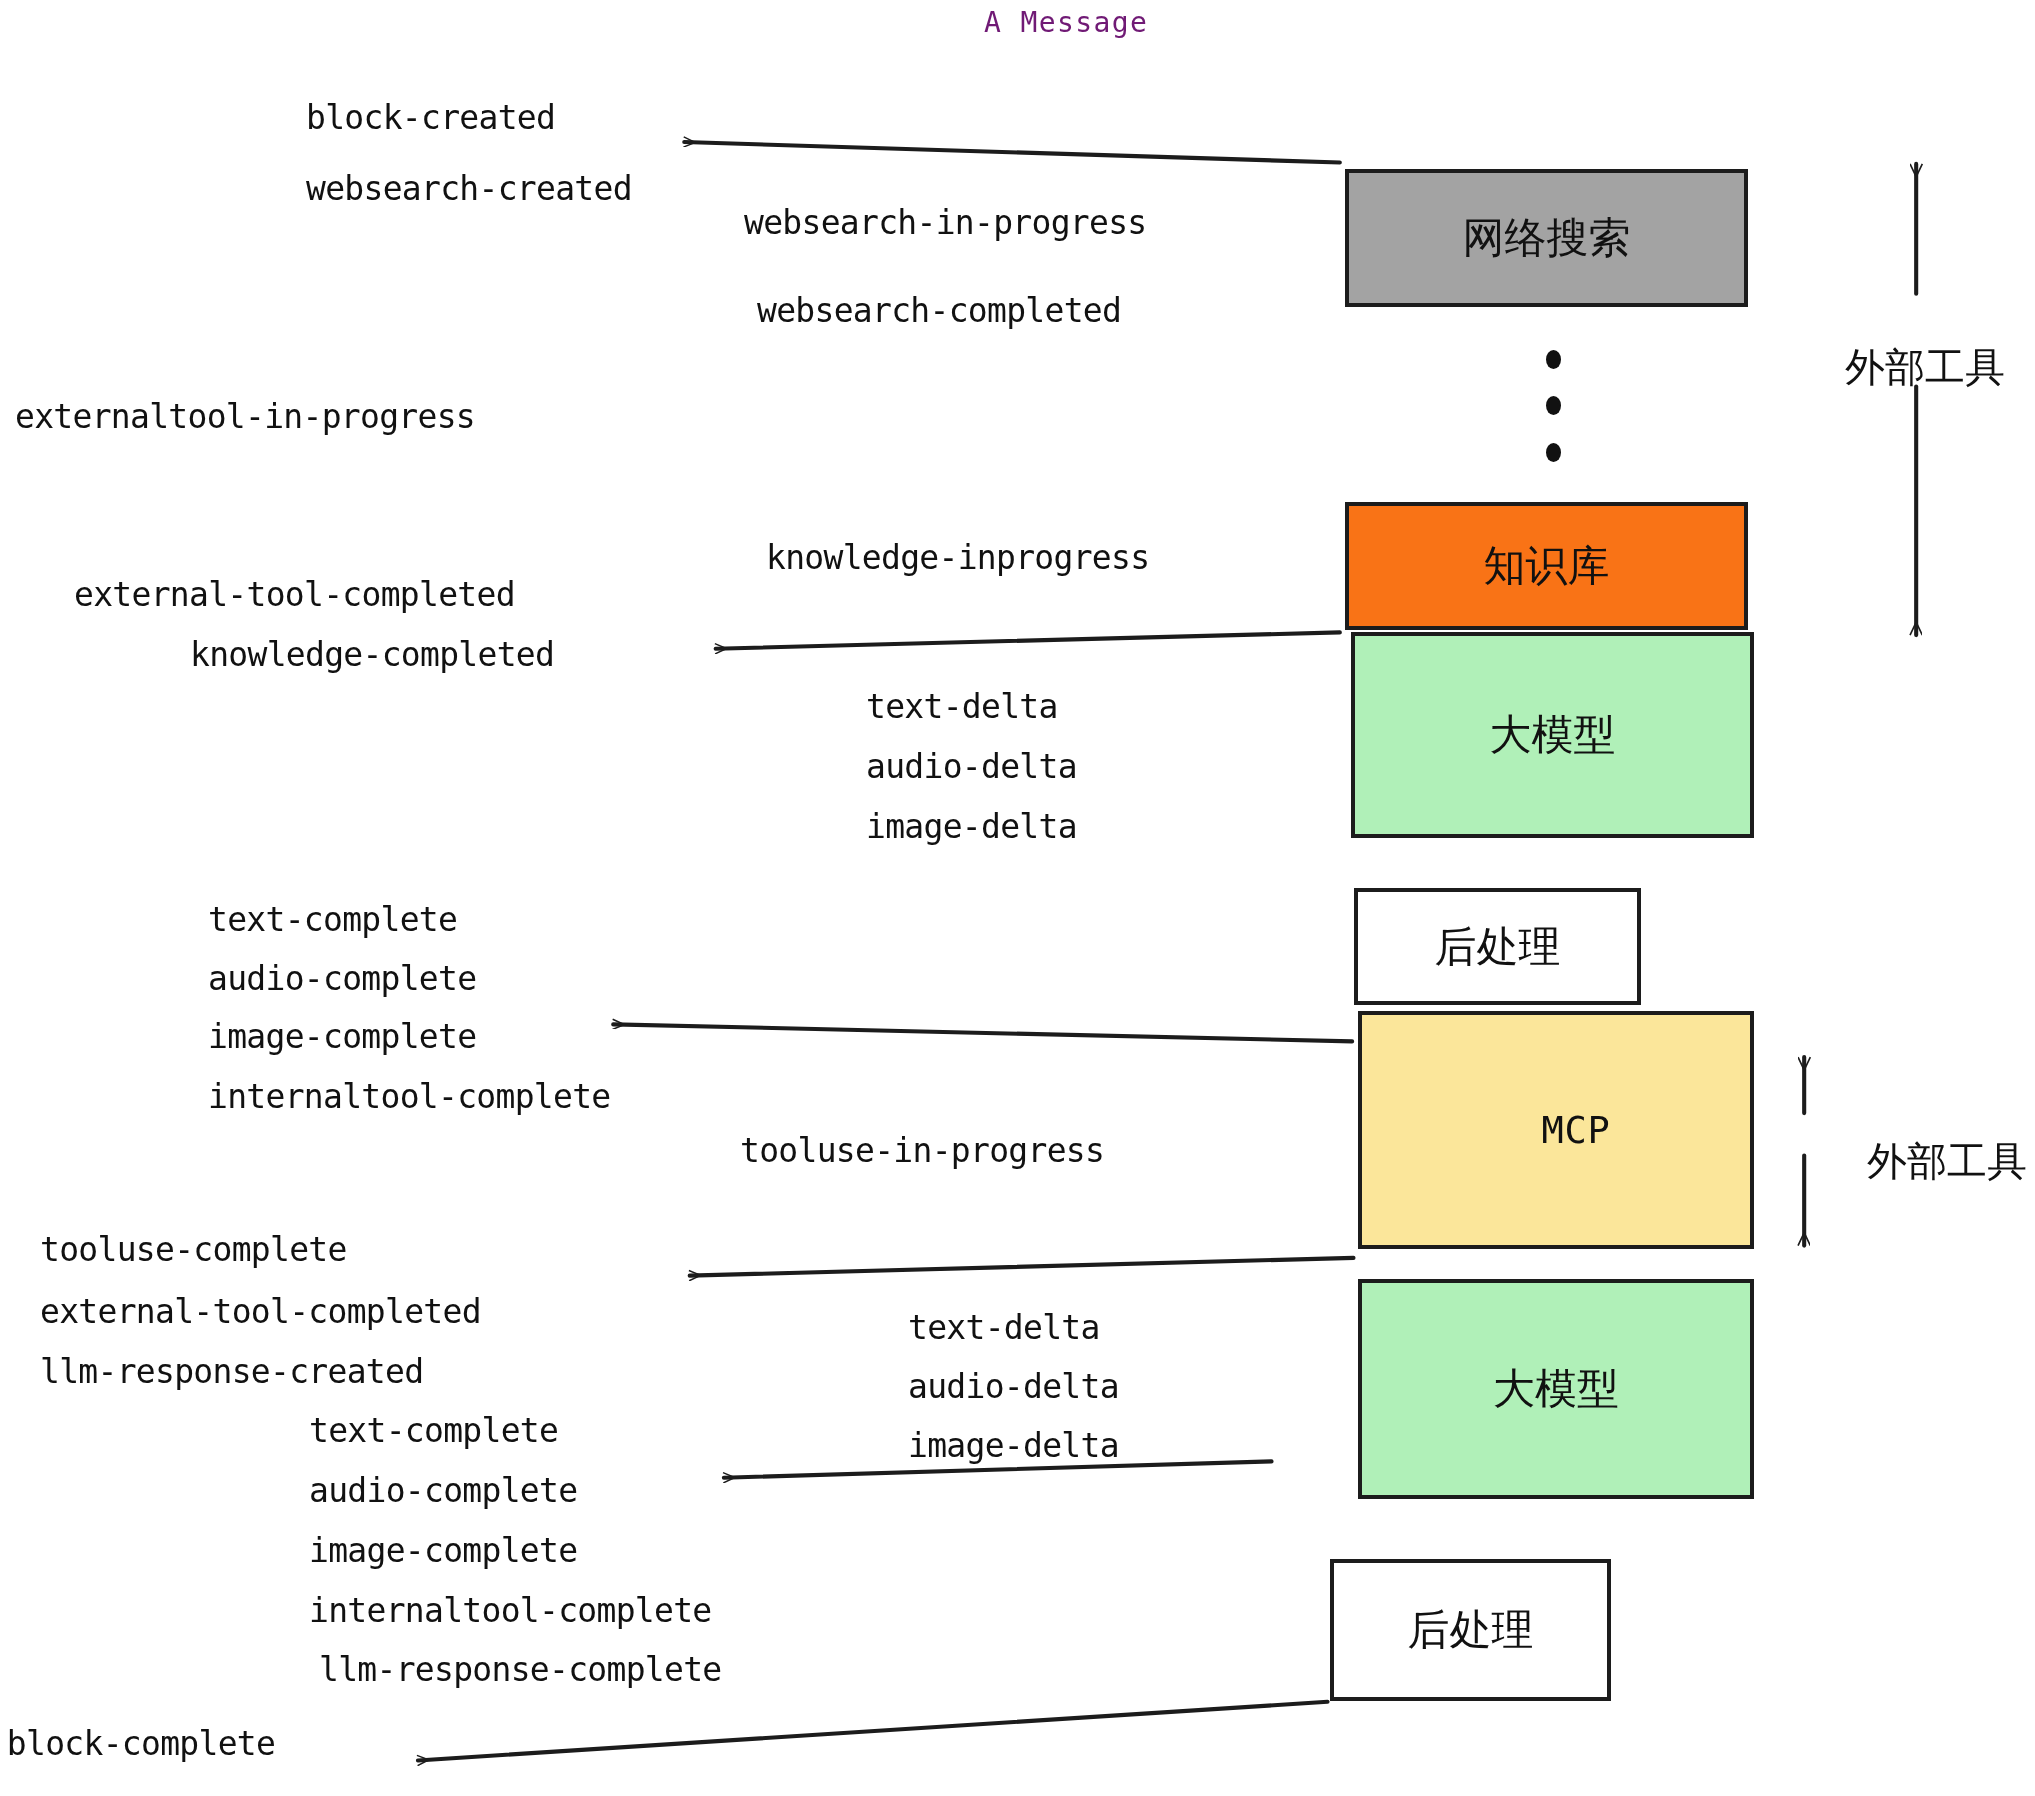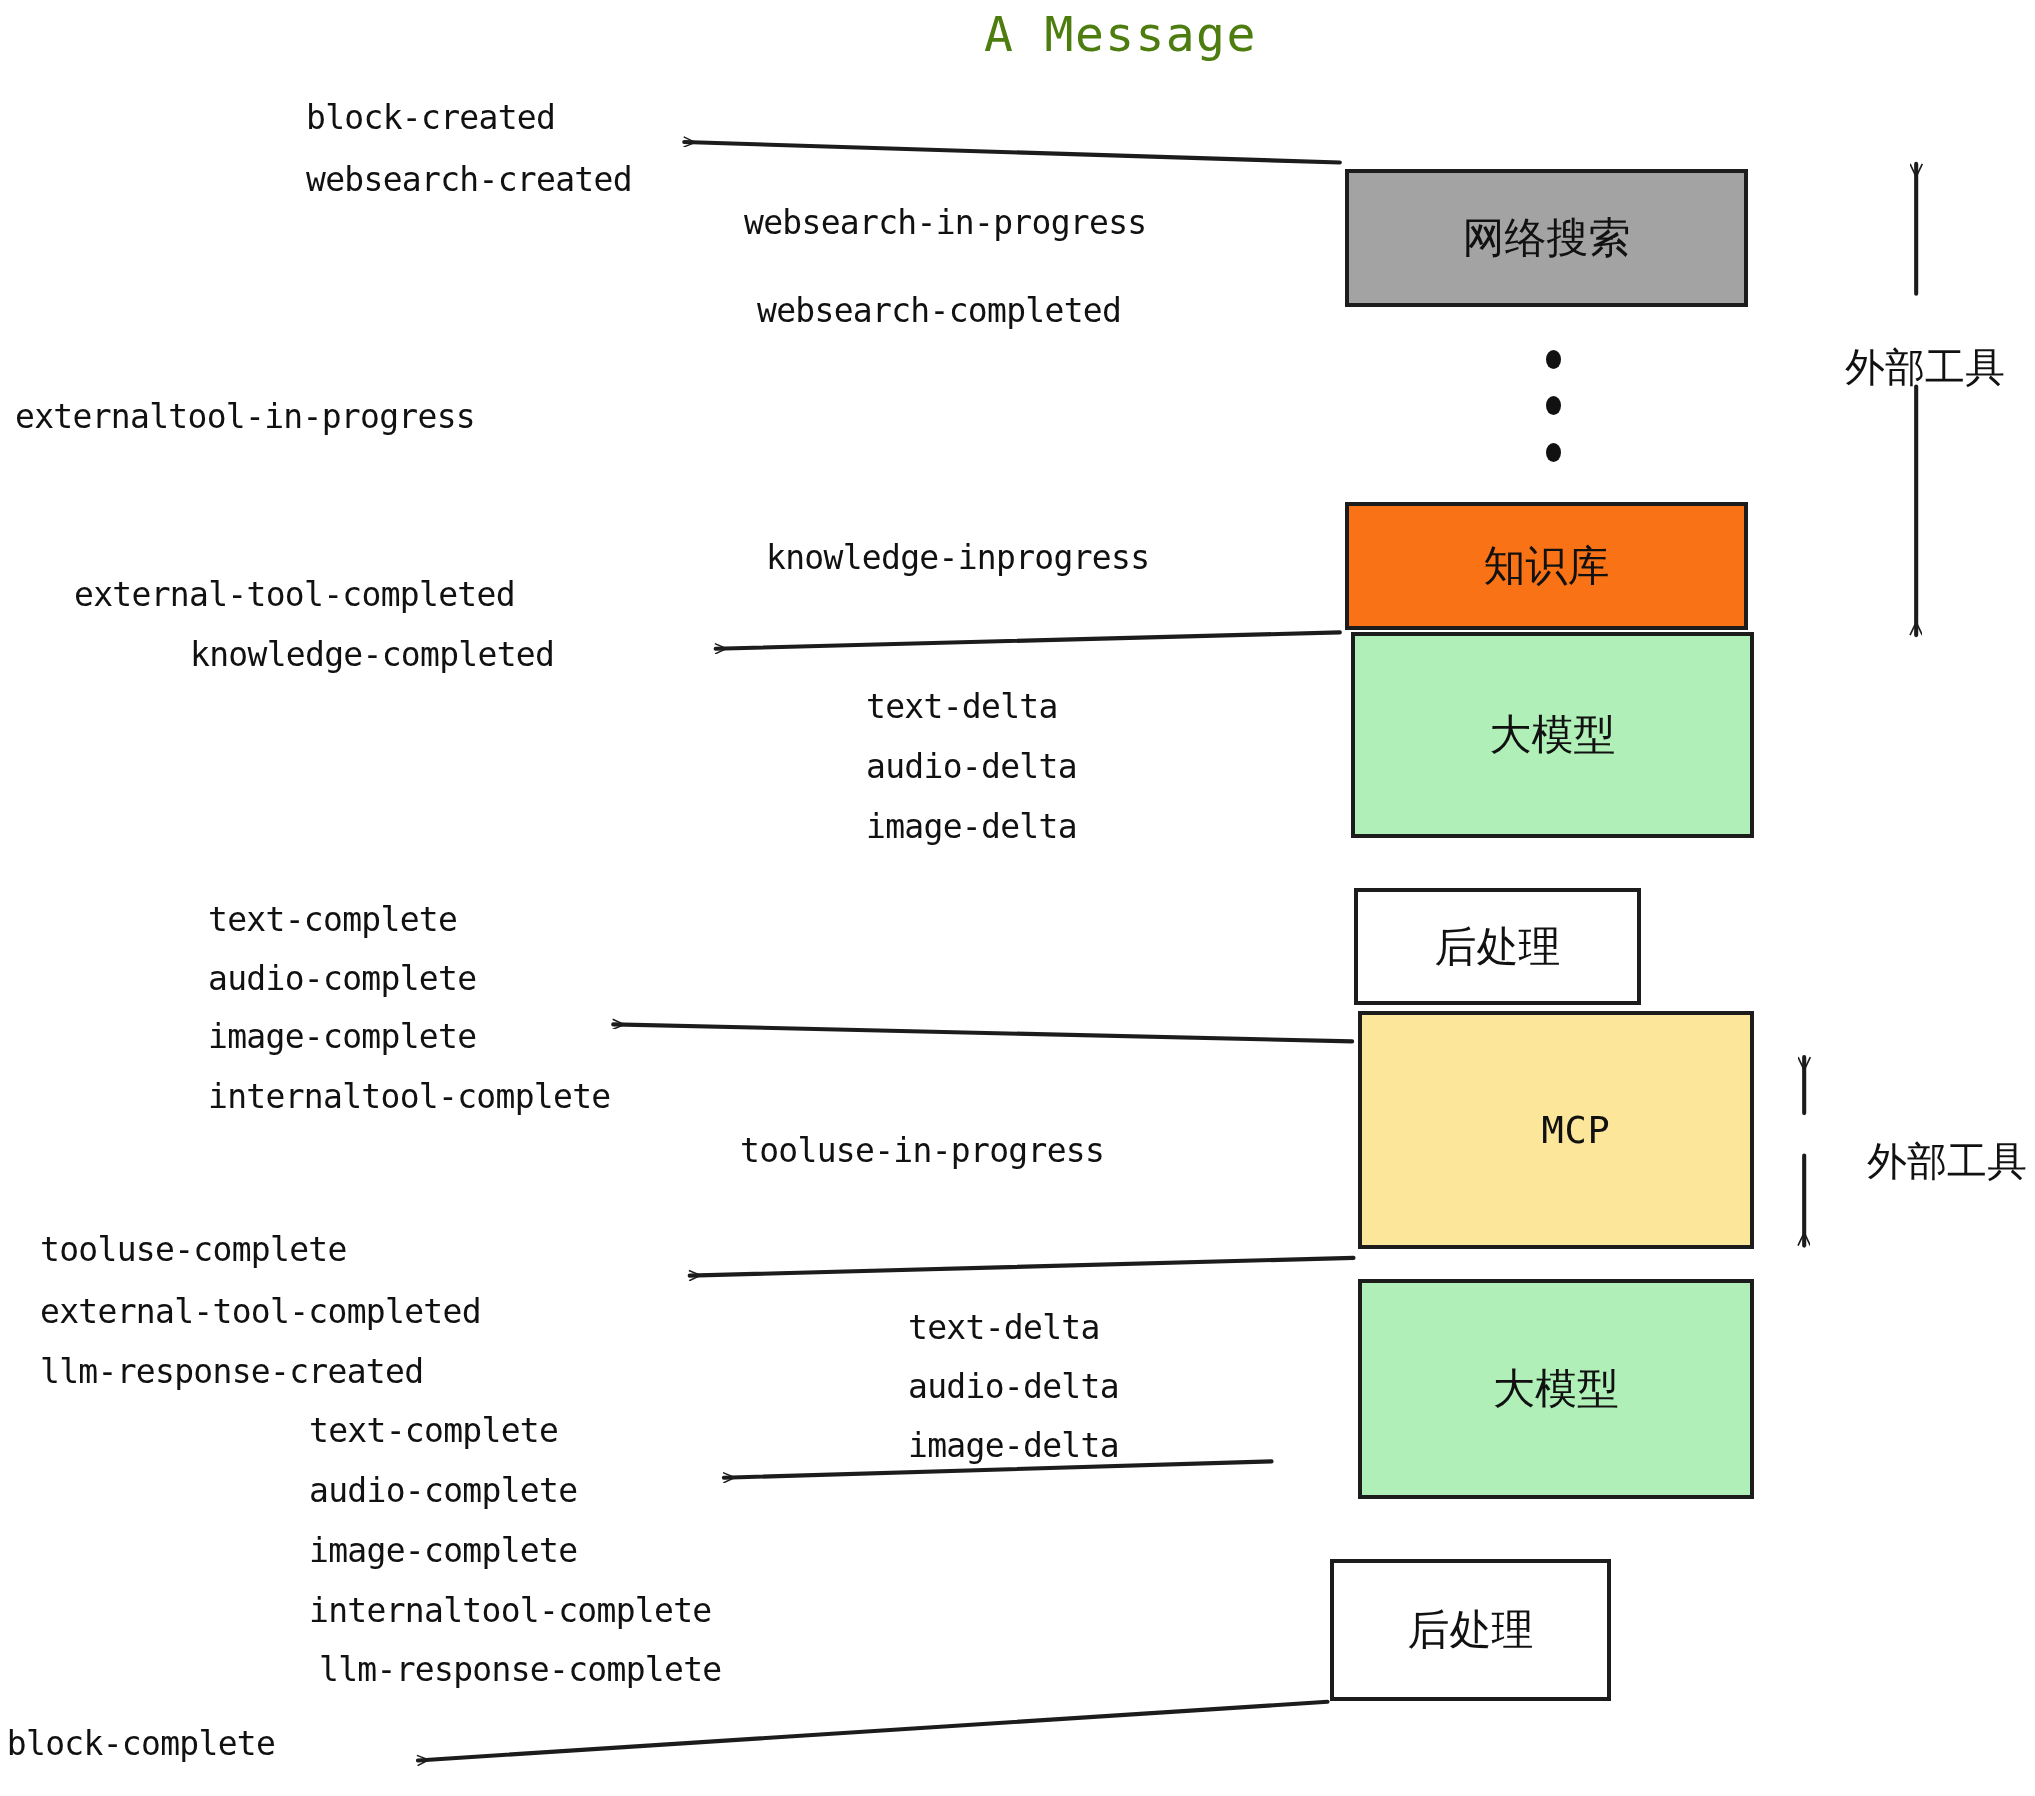--- a/index.html
+++ b/index.html
@@ -1,21 +1,21 @@
 <!DOCTYPE html>
 <html style="font-size:11px"><head>
 <meta charset="utf-8">
 <style>
   html,body{margin:0;padding:0;background:#ffffff;}
   body{width:2035px;height:1796px;position:relative;overflow:hidden;
        font-family:"DejaVu Sans Mono","Liberation Mono",monospace;color:#111;}
   #canvas{position:absolute;left:0;top:0;width:2035px;height:1796px;}
   .lbl{position:absolute;white-space:nowrap;font-family:"DejaVu Sans Mono","Liberation Mono",monospace;
        font-size:33px;letter-spacing:-0.7px;color:#111;line-height:1;}
-  .title{position:absolute;white-space:nowrap;font-size:48px;letter-spacing:1.4px;color:#4d7c0f;
+  .title{position:absolute;white-space:nowrap;font-size:28px;letter-spacing:1.4px;color:#701a75;
          font-family:"DejaVu Sans Mono","Liberation Mono",monospace;}
   .box{position:absolute;box-sizing:border-box;border:4.1px solid #1c1c1c;
        display:flex;align-items:center;justify-content:center;
        font-family:"DejaVu Sans","Liberation Sans",sans-serif;font-size:42px;color:#111;}
   .box.mcp{font-family:"DejaVu Sans Mono","Liberation Mono",monospace;font-size:37px;letter-spacing:0.7px;padding-left:40px;}
   .sidelbl{position:absolute;white-space:nowrap;font-size:40px;color:#111;
            font-family:"DejaVu Sans","Liberation Sans",sans-serif;margin-left:28px;}
   svg.ovl{position:absolute;left:0;top:0;width:2035px;height:1796px;pointer-events:none;}
   .dot{position:absolute;width:15px;height:19px;border-radius:50%;background:#111;}
 </style>
@@ -74,21 +74,21 @@
         <span>后处理</span>
       </div>
     </div>
   <div id="dots-layer">
       <div class="dot" style="left: 1546px; top: 350px;"></div>
       <div class="dot" style="left: 1546px; top: 396px;"></div>
       <div class="dot" style="left: 1546px; top: 443px;"></div>
     </div>
   <div id="labels-layer">
       <div class="lbl" style="left: 306px; top: 101px;">block-created</div>
-      <div class="lbl" style="left: 306px; top: 163px;">websearch-created</div>
+      <div class="lbl" style="left: 306px; top: 172px;">websearch-created</div>
       <div class="lbl" style="left: 744px; top: 206px;">websearch-in-progress</div>
       <div class="lbl" style="left: 757px; top: 294px;">websearch-completed</div>
       <div class="lbl" style="left: 15px; top: 400px;">externaltool-in-progress</div>
       <div class="lbl" style="left: 766px; top: 541px;">knowledge-inprogress</div>
       <div class="lbl" style="left: 74px; top: 578px;">external-tool-completed</div>
       <div class="lbl" style="left: 190px; top: 638px;">knowledge-completed</div>
       <div class="lbl" style="left: 866px; top: 690px;">text-delta</div>
       <div class="lbl" style="left: 866px; top: 750px;">audio-delta</div>
       <div class="lbl" style="left: 866px; top: 810px;">image-delta</div>
       <div class="lbl" style="left: 208px; top: 903px;">text-complete</div>

